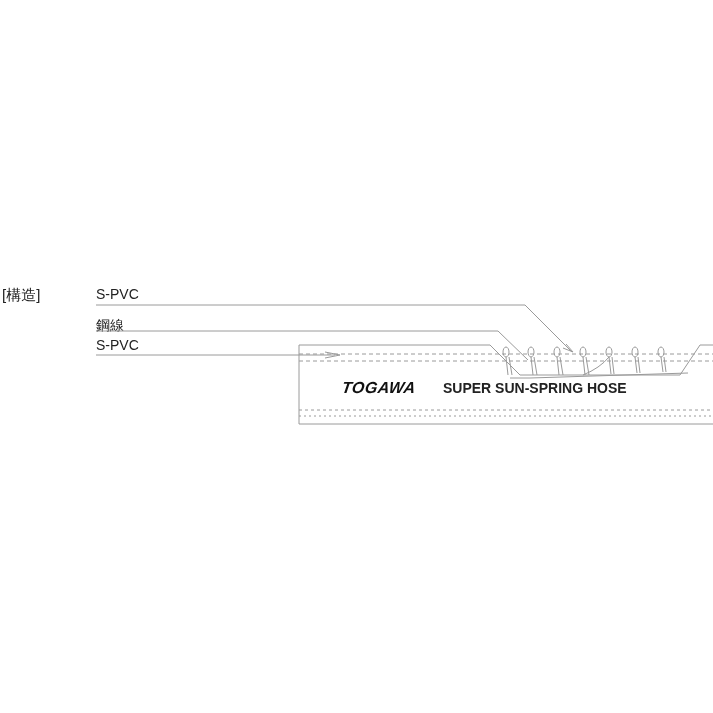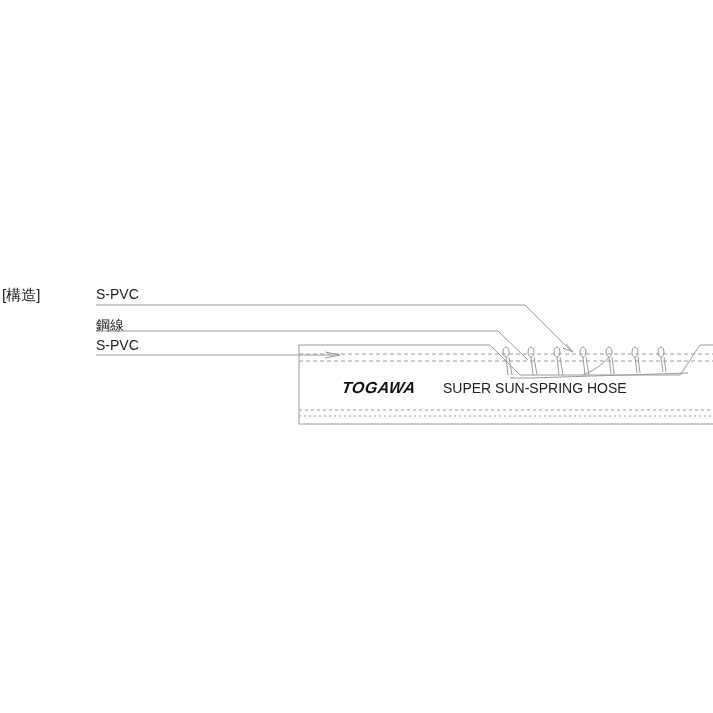--- a/index.html
+++ b/index.html
@@ -1,21 +1,21 @@
 <!DOCTYPE html>
 <html><head>
 <meta charset="utf-8">
 <style>
   html, body { margin:0; padding:0; background:#ffffff; }
   body { width:713px; height:713px; position:relative; overflow:hidden; font-family:"Liberation Sans", sans-serif; color:#222; }
   .heading { position:absolute; left:2px; top:286px; font-size:15px; color:#222; }
   .label { position:absolute; left:96px; font-size:14px; color:#222; }
   #diagram { position:absolute; left:0; top:0; }
   .logo { position:absolute; left:342px; top:379px; font-size:16px; font-weight:bold; font-style:italic; letter-spacing:0.5px; color:#111; font-family:"Liberation Sans", sans-serif; transform:skewX(-8deg); }
-  .product { position:absolute; left:443px; top:380px; font-size:14px; color:#222; }
+  .product { position:absolute; left:443px; top:380px; font-size:14px; color:#222;font-weight:bold; }
 </style>
 </head>
 <body>
 
 <div class="heading">[構造]</div>
 <div class="label" style="top:286px">S-PVC</div>
 <div class="label" style="top:317px">鋼線</div>
 <div class="label" style="top:337px">S-PVC</div>
 
 <svg id="diagram" width="713" height="713">

